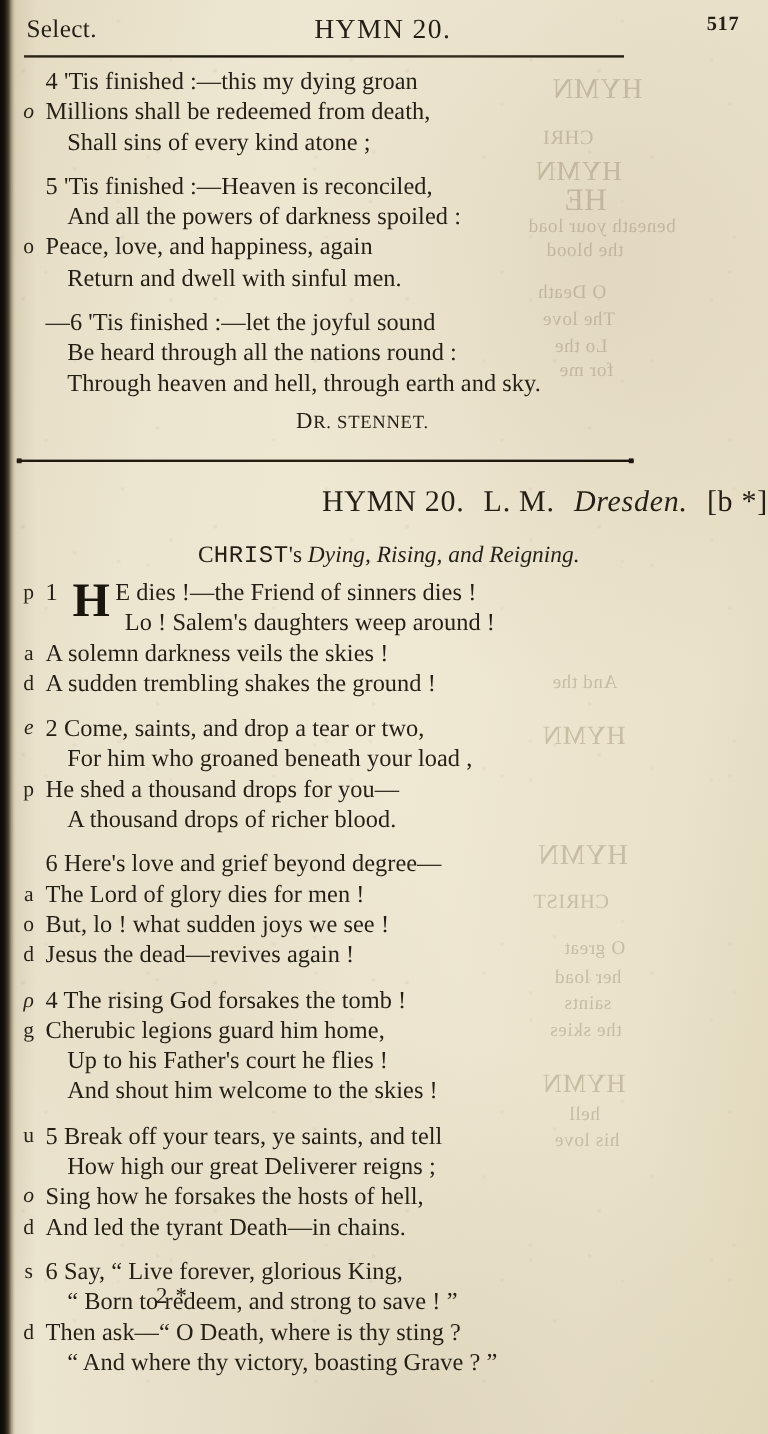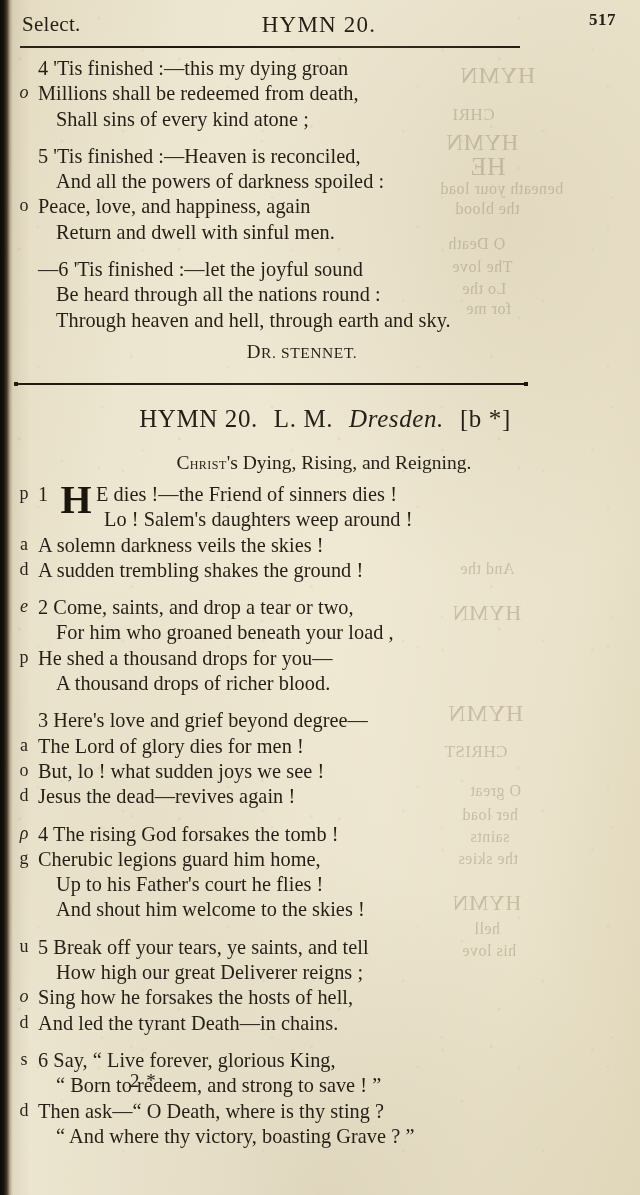--- a/index.html
+++ b/index.html
@@ -131,36 +131,36 @@
   }
   .rule-sep::before, .rule-sep::after {
     content: ""; position: absolute; top: -1px;
     width: 4px; height: 4px; background: #1b1610;
   }
   .rule-sep::before { left: 0; }
   .rule-sep::after { right: 0; }
 
   
   .hymn-title {
-    text-align: center;
+    text-align: right;
     font-size: 25px;
     letter-spacing: .6px;
     padding-left: 10px;
     font-family: Liberation Serif, serif;
   }
   .hymn-title .tune { font-style: italic; }
   .hymn-title .sp { display: inline-block; width: 16px; }
   .hymn-sub {
     text-align: center;
     font-size: 19.5px;
     padding-left: 8px;
     margin-top: 12px;
   }
-  .hymn-sub .sc { font-size: 12px; letter-spacing: .5px; }
-  .hymn-sub .it { }
+  .hymn-sub .sc { font-size: 20px; letter-spacing: .5px; font-family: Liberation Mono, monospace; }
+  .hymn-sub .it { font-style: italic; }
 
   
   .dropcap {
     position: absolute;
     left: 56px; top: -4px;
     width: 40px; height: 42px;
     font-size: 40px;
     line-height: 42px;
     font-weight: bold;
     text-align: center;
@@ -259,21 +259,21 @@
           <div class="line"><span class="mark">a</span><span class="txt">A solemn darkness veils the skies !</span></div>
           <div class="line"><span class="mark">d</span><span class="txt">A sudden trembling shakes the ground !</span></div>
         </div>
         <div class="stanza">
           <div class="line"><span class="mark ital">e</span><span class="txt">2 Come, saints, and drop a tear or two,</span></div>
           <div class="line"><span class="txt ind">For him who groaned beneath your load ,</span></div>
           <div class="line"><span class="mark">p</span><span class="txt">He shed a thousand drops for you—</span></div>
           <div class="line"><span class="txt ind">A thousand drops of richer blood.</span></div>
         </div>
         <div class="stanza">
-          <div class="line"><span class="txt">3 Here's love and grief beyond degree—</span></div>
+          <div class="line"><span class="txt">6 Here's love and grief beyond degree—</span></div>
           <div class="line"><span class="mark">a</span><span class="txt">The Lord of glory dies for men !</span></div>
           <div class="line"><span class="mark">o</span><span class="txt">But, lo ! what sudden joys we see !</span></div>
           <div class="line"><span class="mark">d</span><span class="txt">Jesus the dead—revives again !</span></div>
         </div>
         <div class="stanza">
           <div class="line"><span class="mark ital">ρ</span><span class="txt">4 The rising God forsakes the tomb !</span></div>
           <div class="line"><span class="mark">g</span><span class="txt">Cherubic legions guard him home,</span></div>
           <div class="line"><span class="txt ind">Up to his Father's court he flies !</span></div>
           <div class="line"><span class="txt ind">And shout him welcome to the skies !</span></div>
         </div>

